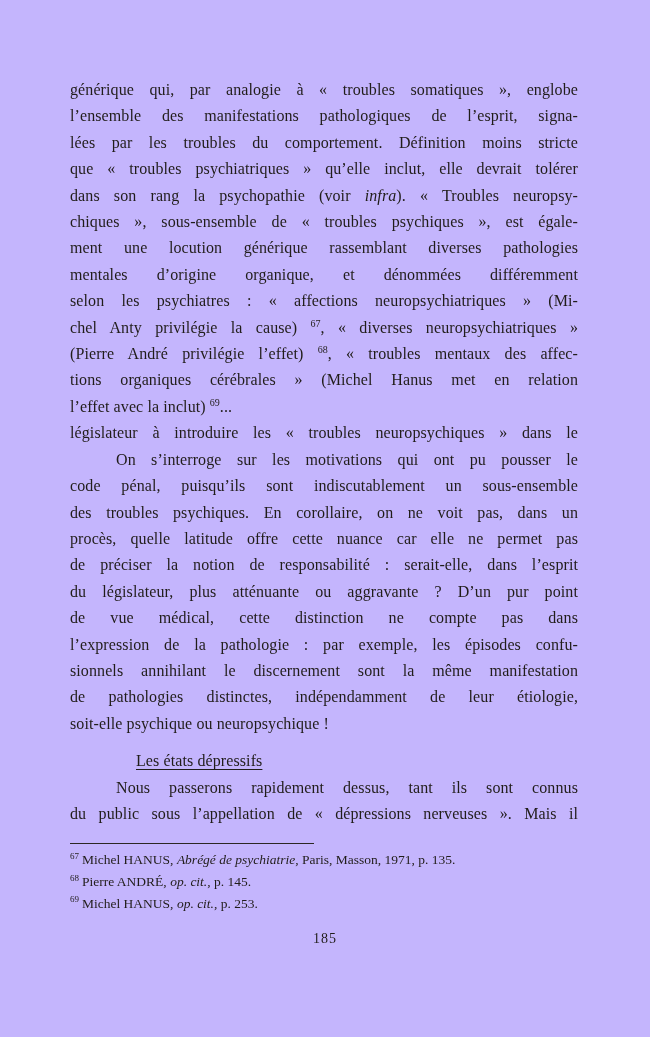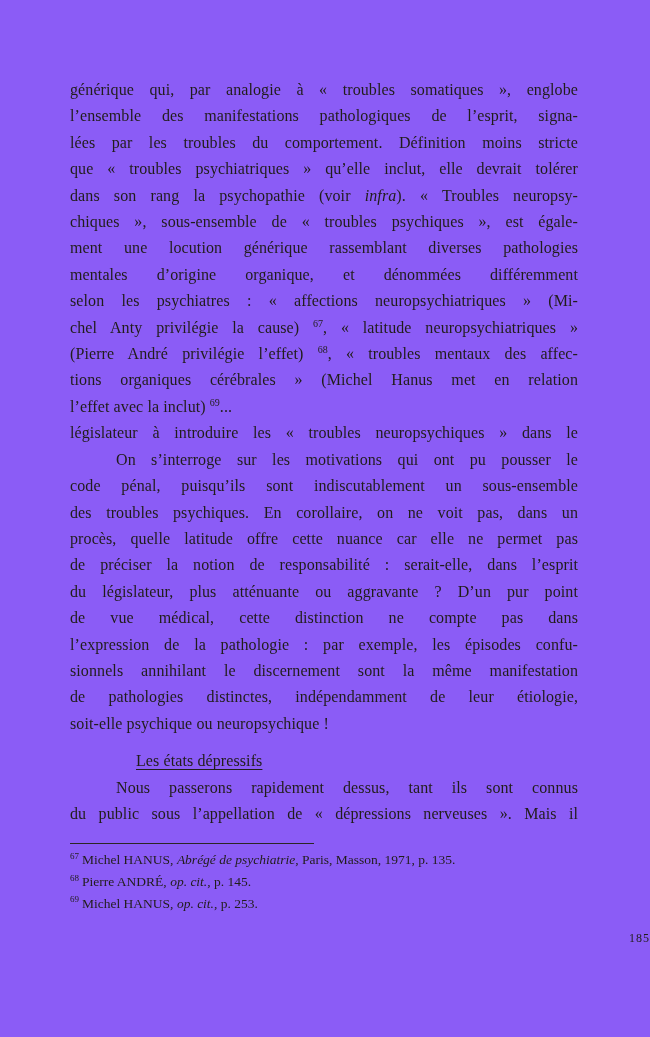--- a/index.html
+++ b/index.html
@@ -1,20 +1,20 @@
 <!DOCTYPE html>
 <html lang="fr"><head>
 <meta charset="utf-8">
 <style>
   html, body { margin: 0; padding: 0; background: #ffffff; }
   .page {
     position: relative;
     width: 650px;
     height: 1037px;
-    background: #8b5cf6;
+    background: #c4b5fd;
     font-family: "Liberation Serif", "DejaVu Serif", serif;
     color: #211d1a;
     overflow: hidden;
   }
   .content {
     position: absolute;
     left: 70px;
     top: 77px;
     width: 508px;
   }
@@ -58,41 +58,41 @@
     font-size: 13.5px;
     line-height: 21.8px;
     text-align: left;
   }
   .footnote sup.fnref { font-size: 9px; margin-right: 3px; }
   .page-number {
     position: absolute;
     top: 931px;
     left: 0;
     width: 100%;
-    text-align: right;
-    font-size: 12px;
+    text-align: center;
+    font-size: 14px;
     letter-spacing: 1px;
   }
 </style>
 </head>
 <body>
 
 <div class="page">
   <div class="content">
     <div class="body-text">
         <div class="line"><span>générique qui, par analogie à « troubles somatiques », englobe</span></div>
         <div class="line"><span>l’ensemble des manifestations pathologiques de l’esprit, signa-</span></div>
         <div class="line"><span>lées par les troubles du comportement. Définition moins stricte</span></div>
         <div class="line"><span>que « troubles psychiatriques » qu’elle inclut, elle devrait tolérer</span></div>
         <div class="line"><span>dans son rang la psychopathie (voir </span><em>infra</em><span>). « Troubles neuropsy-</span></div>
         <div class="line"><span>chiques », sous-ensemble de « troubles psychiques », est égale-</span></div>
         <div class="line"><span>ment une locution générique rassemblant diverses pathologies</span></div>
         <div class="line"><span>mentales d’origine organique, et dénommées différemment</span></div>
         <div class="line"><span>selon les psychiatres :  « affections neuropsychiatriques » (Mi-</span></div>
-        <div class="line"><span>chel Anty privilégie la cause) </span><sup class="fnref">67</sup><span>, « latitude neuropsychiatriques »</span></div>
+        <div class="line"><span>chel Anty privilégie la cause) </span><sup class="fnref">67</sup><span>, « diverses neuropsychiatriques »</span></div>
         <div class="line"><span>(Pierre André privilégie l’effet) </span><sup class="fnref">68</sup><span>, « troubles mentaux des affec-</span></div>
         <div class="line"><span>tions organiques cérébrales » (Michel Hanus met en relation</span></div>
         <div class="line endline"><span>l’effet avec la inclut) </span><sup class="fnref">69</sup><span>...</span></div>
         <div class="line"><span>législateur à introduire les « troubles neuropsychiques » dans le</span></div>
         <div class="line indent"><span>On s’interroge sur les motivations qui ont pu pousser le</span></div>
         <div class="line"><span>code pénal, puisqu’ils sont indiscutablement un sous-ensemble</span></div>
         <div class="line"><span>des troubles psychiques. En corollaire, on ne voit pas, dans un</span></div>
         <div class="line"><span>procès, quelle latitude offre cette nuance car elle ne permet pas</span></div>
         <div class="line"><span>de préciser la notion de responsabilité : serait-elle, dans l’esprit</span></div>
         <div class="line"><span>du législateur, plus atténuante ou aggravante ? D’un pur point</span></div>

